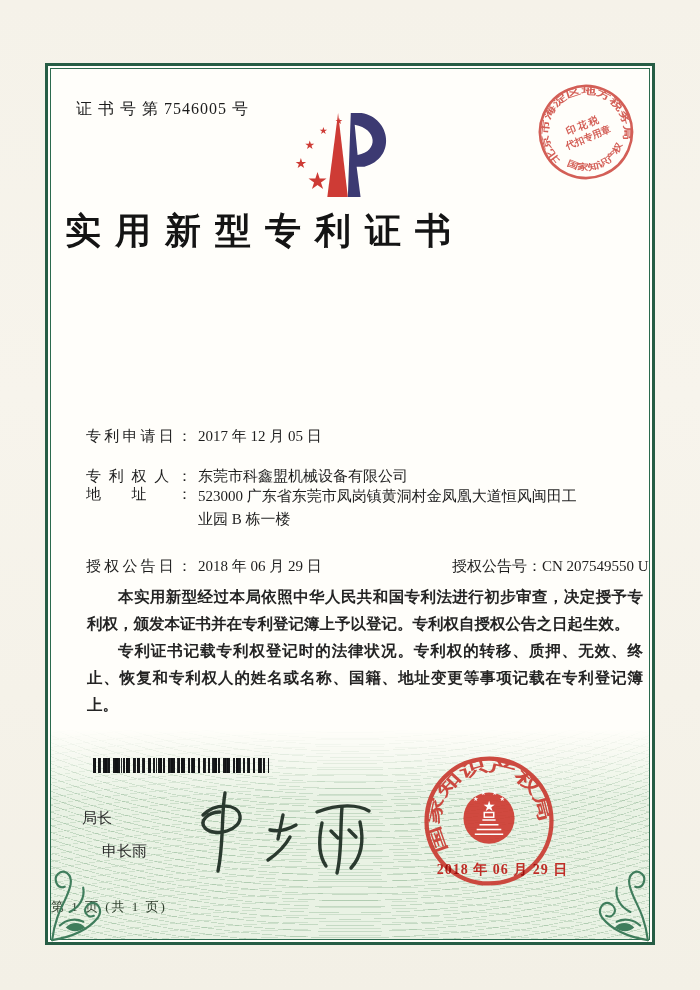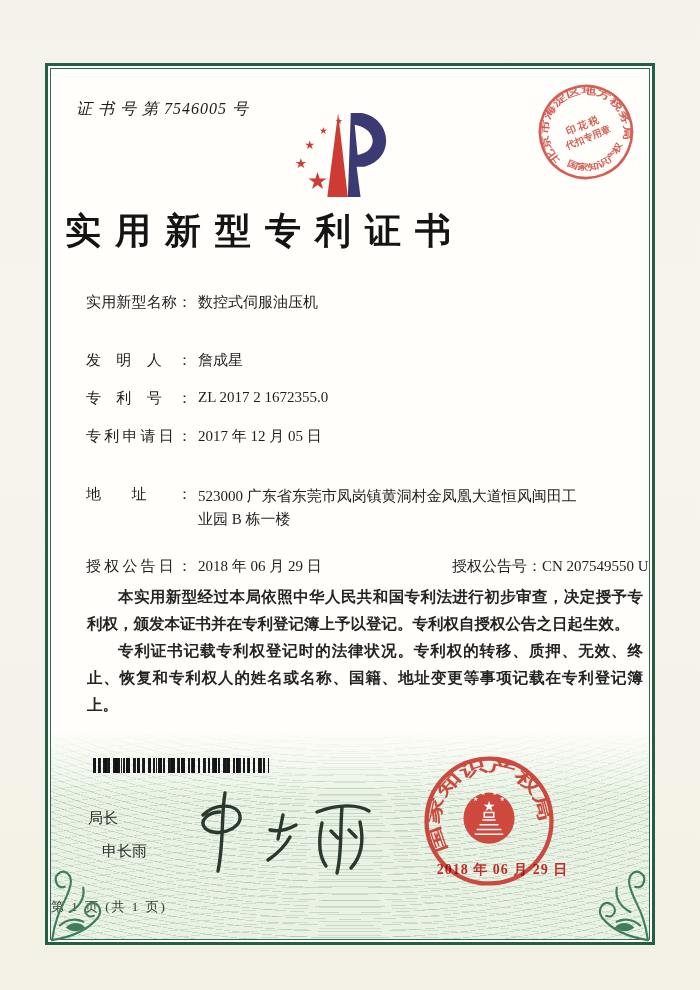--- a/index.html
+++ b/index.html
@@ -18,41 +18,41 @@
   .green-zone{
     position:absolute;left:0;right:0;bottom:0;top:660px;
     background-color:#e9f2e4;
     background-image:
       repeating-radial-gradient(900px 700px at 50% -420px, rgba(110,160,118,.30) 0 1px, rgba(110,160,118,0) 1px 8px),
       repeating-radial-gradient(900px 700px at 50% 1250px, rgba(110,160,118,.22) 0 1px, rgba(110,160,118,0) 1px 9px);
     -webkit-mask-image:linear-gradient(180deg,transparent 0,#000 70px);
     mask-image:linear-gradient(180deg,transparent 0,#000 70px);
   }
   .content{position:absolute;inset:0;z-index:2;}
-  .cert-no{position:absolute;left:25px;top:30px;font-size:16px;letter-spacing:1px;color:#1c1c1c;font-style:italic;}
+  .cert-no{position:absolute;left:25px;top:30px;font-size:16px;letter-spacing:1px;color:#1c1c1c;}
   .logo{position:absolute;left:230px;top:42px;width:120px;height:88px;}
   .title{
     position:absolute;left:0;right:0;top:138px;text-align:left;
     font-size:36px;font-weight:bold;letter-spacing:14px;text-indent:14px;color:#141414;
   }
   .frow{position:absolute;left:35px;right:20px;font-size:15px;color:#1e1e1e;}
   .frow .lbl{display:inline-block;width:106px;text-align:justify;text-align-last:justify;vertical-align:top;}
   .frow .val{display:inline-block;vertical-align:top;margin-left:6px;}
   .frow .val.addr{width:390px;line-height:23px;}
   .grant-right{position:absolute;left:366px;top:0;white-space:nowrap;}
   .paras{position:absolute;left:36px;top:514px;width:556px;font-size:15.5px;line-height:27px;text-align:justify;color:#242424;}
   .paras p{margin:0;text-indent:2em;font-weight:bold;}
   .barcode{
     position:absolute;left:42px;top:689px;width:176px;height:15px;
     background-image:
       repeating-linear-gradient(90deg,#16181a 0 2px,rgba(0,0,0,0) 2px 5px),
       repeating-linear-gradient(90deg,#26292b 0 1px,rgba(0,0,0,0) 1px 7px),
       repeating-linear-gradient(90deg,#101214 0 3px,rgba(0,0,0,0) 3px 11px);
   }
-  .sig-role{position:absolute;left:37px;top:740px;font-size:15px;color:#2a2a2a;font-family:"Liberation Sans","DejaVu Sans",sans-serif;}
+  .sig-role{position:absolute;left:31px;top:740px;font-size:15px;color:#2a2a2a;font-family:"Liberation Sans","DejaVu Sans",sans-serif;}
   .sig-name{position:absolute;left:51px;top:773px;font-size:15px;color:#2a2a2a;font-family:"Liberation Sans","DejaVu Sans",sans-serif;}
   .sig-script{position:absolute;left:140px;top:712px;width:190px;height:98px;}
   .seal{position:absolute;left:367px;top:681px;width:142px;height:142px;mix-blend-mode:multiply;opacity:.92;}
   .seal-date{
     position:absolute;left:379px;top:792px;width:145px;text-align:center;
     font-size:14px;font-weight:bold;color:#bf2d26;letter-spacing:1px;mix-blend-mode:multiply;
   }
   .footer{position:absolute;left:0;right:0;top:829px;text-align:left;font-size:13px;color:#30402f;letter-spacing:2px;}
   .flourish{position:absolute;width:88px;height:102px;z-index:3;}
   .flourish.bl{left:-5px;bottom:-5px;}
@@ -96,31 +96,25 @@
         <path d="M70,2 L81,2 C111,7 117,48 84,57 L76,57 L80,88 L67,88 Z M74,14 L77,45 C99,41 97,18 74,14 Z" fill="#3c3a72"></path>
         <text x="36" y="80" font-size="24" fill="#ce3b35" text-anchor="middle">★</text>
         <text x="19" y="58" font-size="14" fill="#ce3b35" text-anchor="middle">★</text>
         <text x="28" y="39" font-size="12" fill="#ce3b35" text-anchor="middle">★</text>
         <text x="42" y="24" font-size="10" fill="#ce3b35" text-anchor="middle">★</text>
         <text x="58" y="13" font-size="9" fill="#ce3b35" text-anchor="middle">★</text>
       </svg>
 
       <div class="title">实用新型专利证书</div>
 
-      <div class="frow" style="top:224px">
-        <span class="lbl">实用新型名称：</span><span class="val">数控式伺服油压机</span>
-      </div>
-      <div class="frow" style="top:282px">
-        <span class="lbl">发明人：</span><span class="val">詹成星</span>
-      </div>
-      <div class="frow" style="top:320px">
-        <span class="lbl">专利号：</span><span class="val">ZL 2017 2 1672355.0</span>
-      </div>
       <div class="frow" style="top:358px">
         <span class="lbl">专利申请日：</span><span class="val">2017 年 12 月 05 日</span>
+      </div>
+      <div class="frow" style="top:398px">
+        <span class="lbl">专利权人：</span><span class="val">东莞市科鑫盟机械设备有限公司</span>
       </div>
       <div class="frow" style="top:416px">
         <span class="lbl">地址：</span><span class="val addr">523000 广东省东莞市凤岗镇黄洞村金凤凰大道恒风闽田工业园 B 栋一楼</span>
       </div>
       <div class="frow" style="top:488px">
         <span class="lbl">授权公告日：</span><span class="val">2018 年 06 月 29 日</span>
         <span class="grant-right"><span>授权公告号：</span><span>CN 207549550 U</span></span>
       </div>
 
       <div class="paras">

